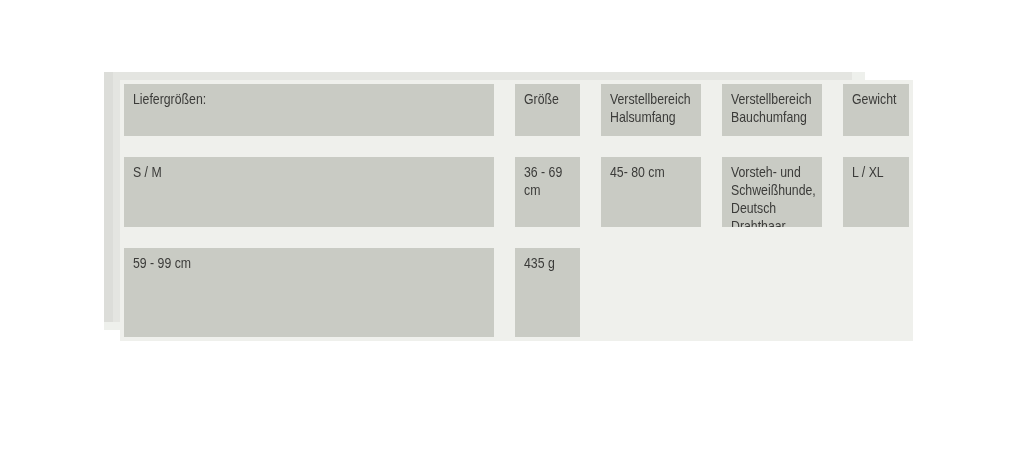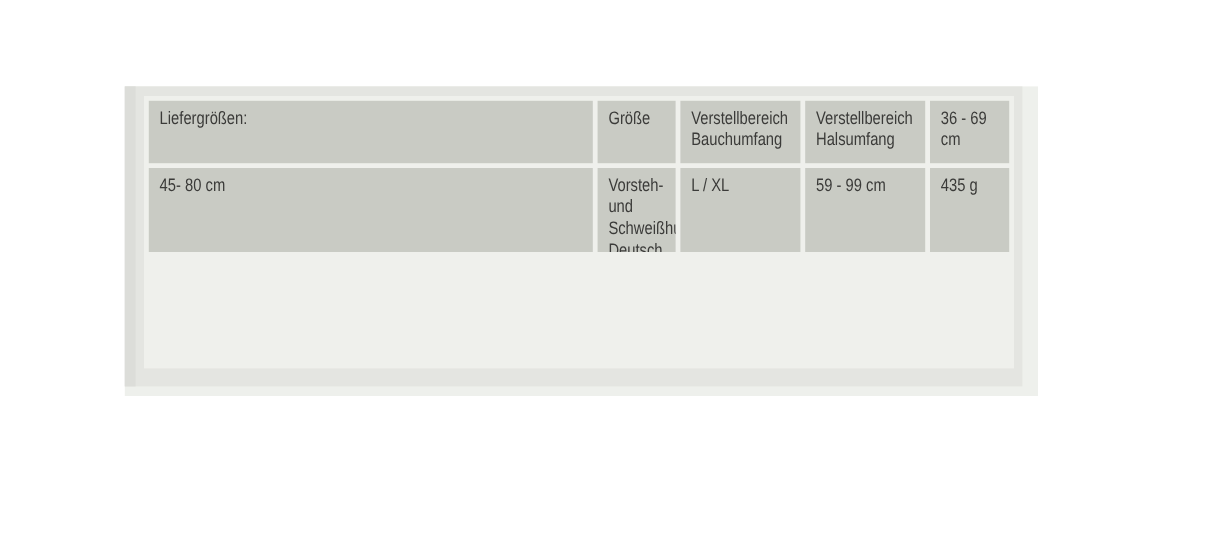--- a/index.html
+++ b/index.html
@@ -39,21 +39,21 @@
     height: 250px;
     background: #dcddd9;
   }
   .size-table {
     position: absolute;
     left: 16px;
     top: 8px;
     display: grid;
     grid-template-columns: 370px 65px 100px 100px 66px;
     grid-template-rows: 52px 70px 89px;
-    gap: 4px;
+    gap: 21px;
     padding: 4px;
     background: #eff0ec;
   }
   .cell {
     background: #c9cbc4;
     color: #3b3b39;
     font-size: 15px;
     line-height: 18px;
     padding: 6px 4px 0 9px;
     overflow: hidden;
@@ -76,26 +76,32 @@
 
     <div class="size-table">
 
       <div class="cell">
         <span class="txt">Liefergrößen:</span>
       </div>
       <div class="cell">
         <span class="txt">Größe</span>
       </div>
       <div class="cell">
+        <span class="txt">Verstellbereich Halsumfang</span>
+      </div>
+      <div class="cell">
         <span class="txt">Verstellbereich Bauchumfang</span>
       </div>
       <div class="cell">
-        <span class="txt">Verstellbereich Halsumfang</span>
+        <span class="txt">Gewicht</span>
       </div>
 
+      <div class="cell">
+        <span class="txt">S / M</span>
+      </div>
       <div class="cell">
         <span class="txt">36 - 69 cm</span>
       </div>
       <div class="cell">
         <span class="txt">45- 80 cm</span>
       </div>
 
       <div class="cell">
         <span class="txt">Vorsteh- und Schweißhunde, Deutsch Drahthaar, Hannoverscher Schweißhund, Collie, Bullterrier, Boxer, Golden Retreiver, Dt. Schäferhund, Dt. Langhaar u. Kurzhaar, Labrador, Chow Chow, Dogge, Berner Sennenhund, Bluthund, Landseer, Ridgeback</span>
       </div>

